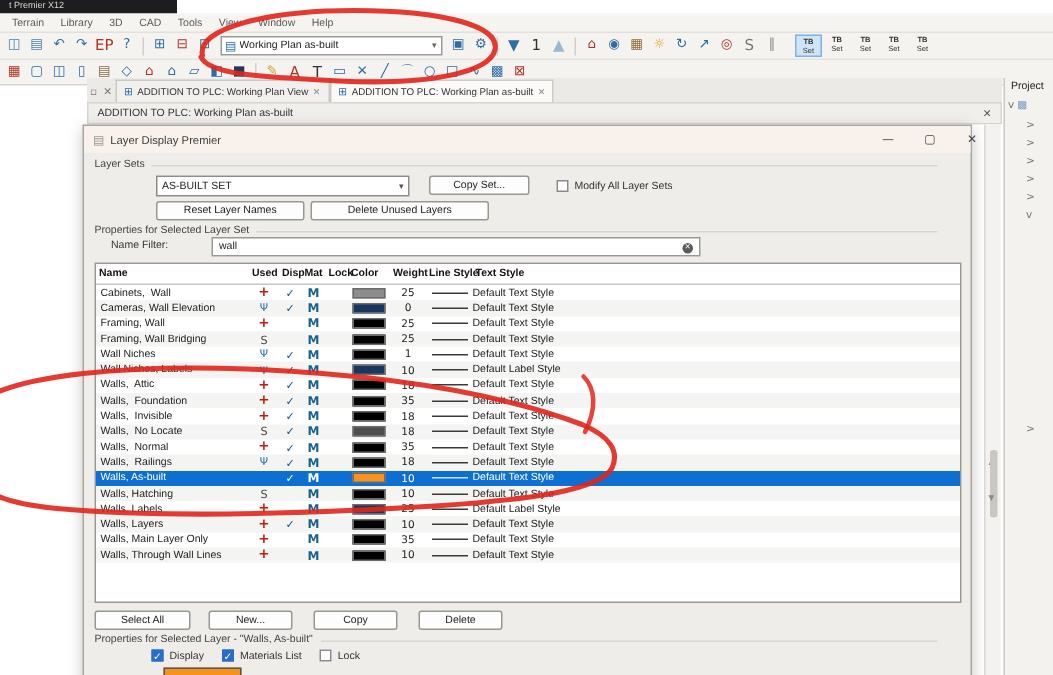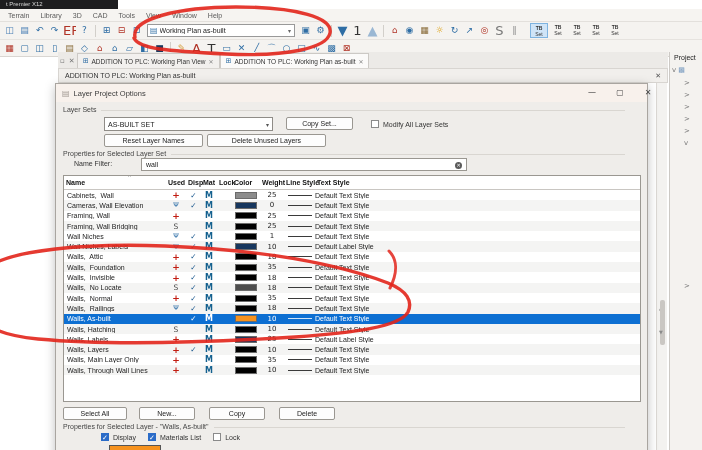--- a/index.html
+++ b/index.html
@@ -9,21 +9,21 @@
   
   #titlebar{left:0;top:0;width:118px;height:9px;background:#1d1d1f;color:#d8d8d8;font-size:6px;line-height:9px;padding-left:6px;box-sizing:border-box;white-space:nowrap;overflow:hidden}
   
   #menubar{left:0;top:9px;width:702px;height:13px;background:#f6f4f1;border-bottom:1px solid #e3e0dc;display:flex;align-items:center;gap:11px;padding-left:8px;box-sizing:border-box}
   .menu-item{font-size:7px;color:#5a5a5a;white-space:nowrap}
   
   .toolbar{left:0;width:702px;background:#f5f3f0;display:flex;align-items:center;box-sizing:border-box;padding-left:2px}
   #toolbar1{top:22px;height:18px;border-bottom:1px solid #e6e3df}
   #toolbar2{top:40px;height:17px;border-bottom:1px solid #d9d6d2}
   .ic{width:13px;height:13px;margin:0 1px;font-family:"DejaVu Sans",sans-serif;font-size:9px;line-height:13px;text-align:center;flex:0 0 auto;overflow:hidden}
-  .ic.small{font-size:13px}
+  .ic.small{font-size:10px}
   .sep{width:1px;height:12px;background:#d2cfca;margin:0 3px;flex:0 0 auto}
   #plan-select{width:148px;height:13px;background:#fff;border:1px solid #999;display:flex;align-items:center;margin:0 3px;flex:0 0 auto;box-sizing:border-box}
   #plan-select .psel-ic{font-family:"DejaVu Sans",sans-serif;font-size:8px;color:#2e6da4;margin:0 2px}
   #plan-select .psel-txt{font-size:7px;color:#222;flex:1;white-space:nowrap;overflow:hidden}
   #plan-select .psel-arrow{font-size:6px;color:#666;margin-right:3px;font-family:"DejaVu Sans",sans-serif}
   #tbsets{display:flex;margin-left:8px;gap:1px}
   .tbset{width:18px;height:15px;font-size:5px;line-height:6px;text-align:center;color:#333;padding-top:1px;box-sizing:border-box}
   .tbset.active{background:#cfe4f7;border:1px solid #7eb3e0}
   .tbset b{display:block;font-weight:bold}
   
@@ -223,21 +223,21 @@
       </span><span class="tree-row" style="left: 14px; top: 87px;">
         <span>v</span>
       </span><span class="tree-row" style="left: 14px; top: 230px;">
         <span>&gt;</span>
       </span></span>
 </div>
 
 <div class="abs" id="dialog">
   <div id="dlg-titlebar">
     <span class="dic">▤</span>
-    <span class="dtitle">Layer Project Options</span>
+    <span class="dtitle">Layer Display Premier</span>
   </div>
   <span class="dlg-winbtn" style="left:528px">—</span>
   <span class="dlg-winbtn" style="left:556px">▢</span>
   <span class="dlg-winbtn" style="left:584px">✕</span>
 
   <div class="group-row" style="top:22px">
     <span class="glabel">Layer Sets</span>
       <span class="grule"></span>
   </div>
 

